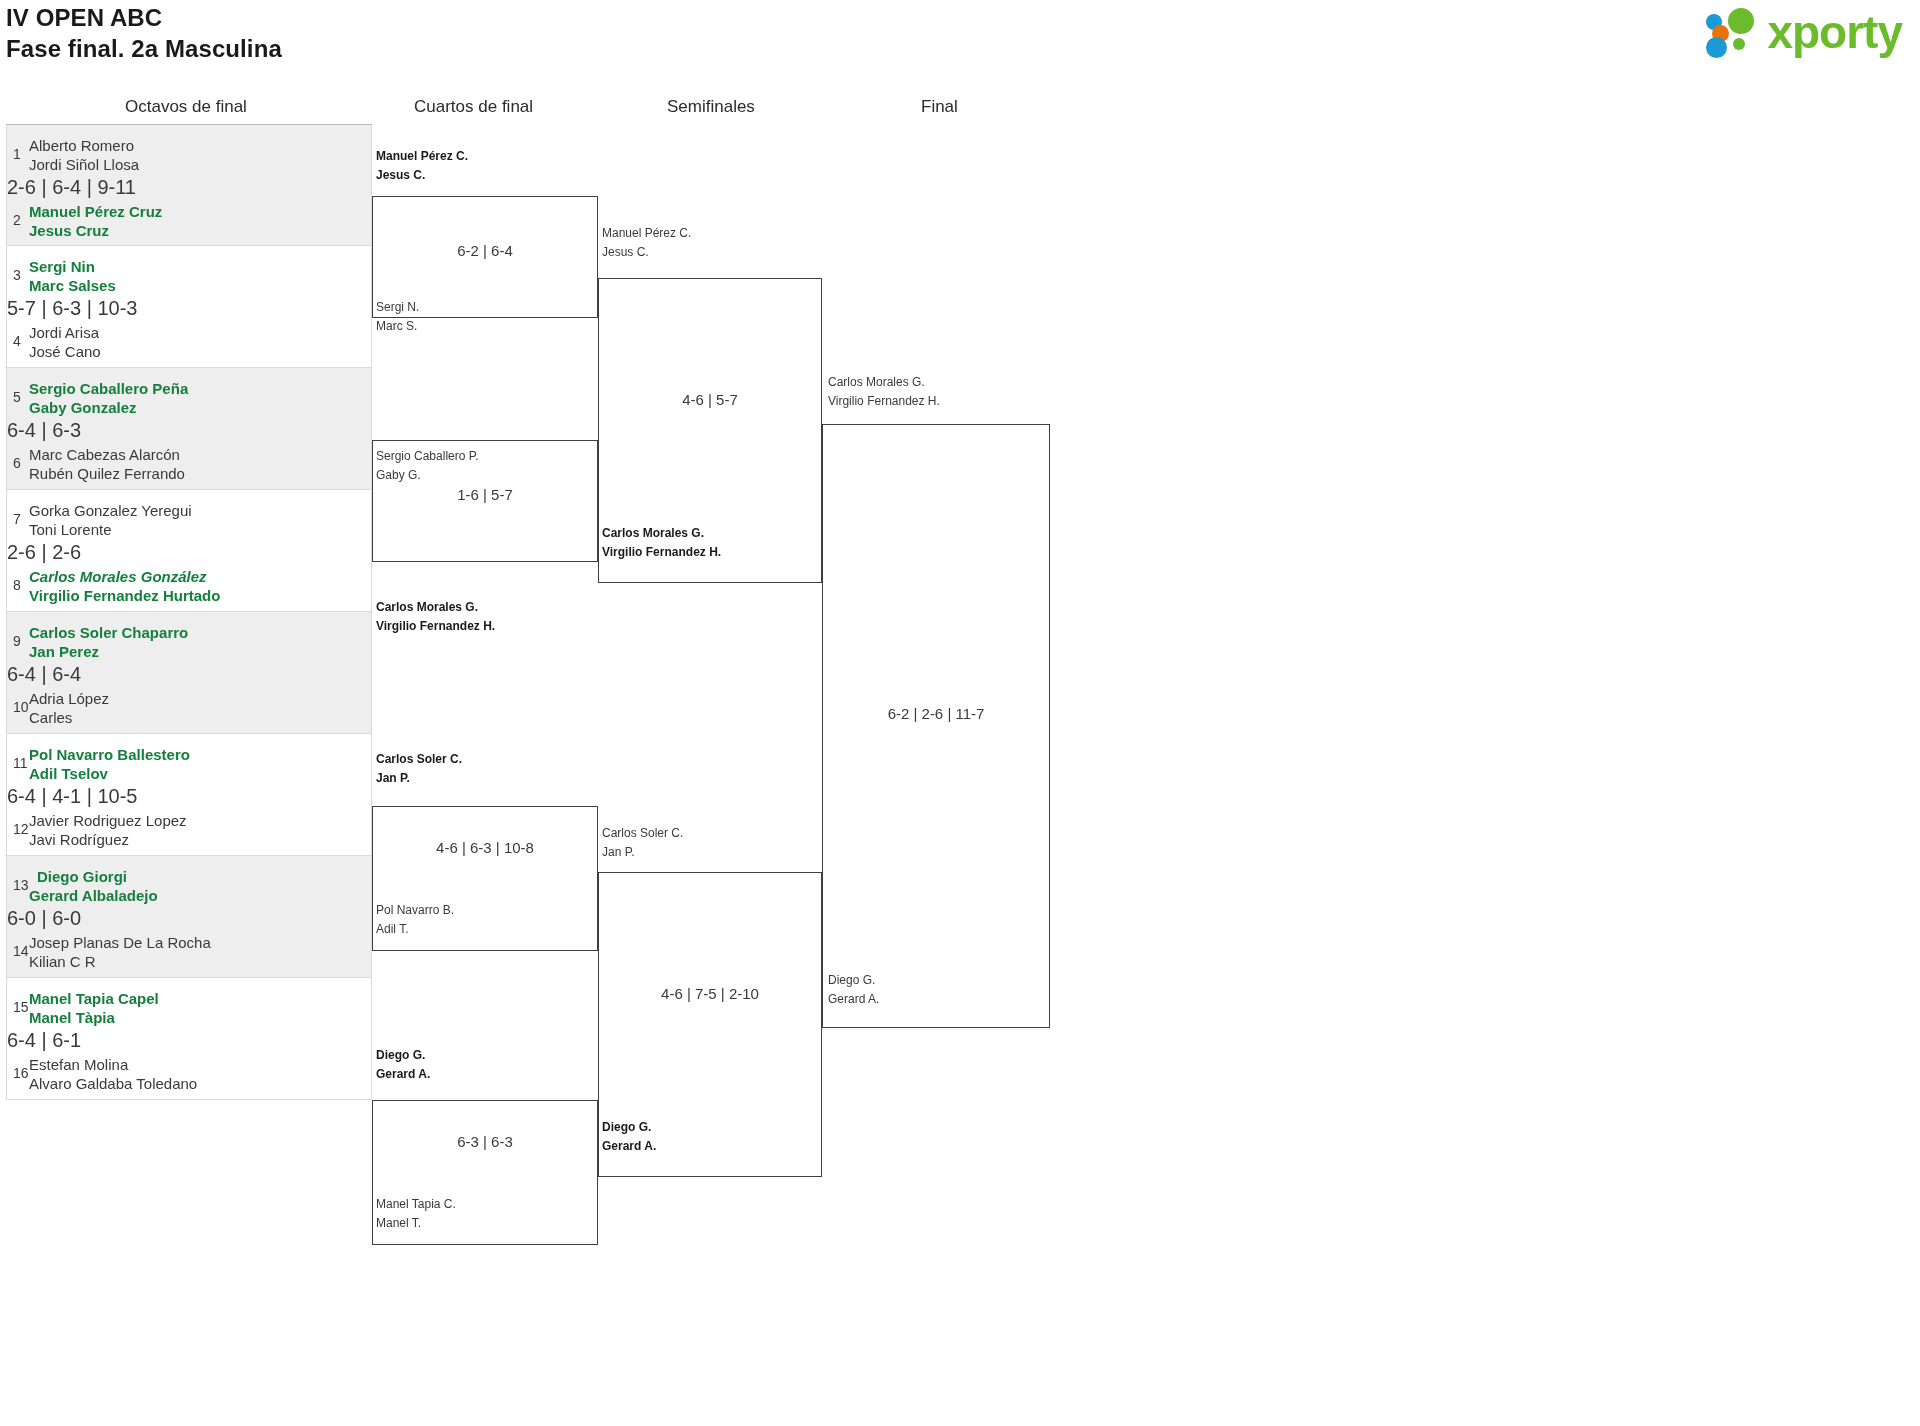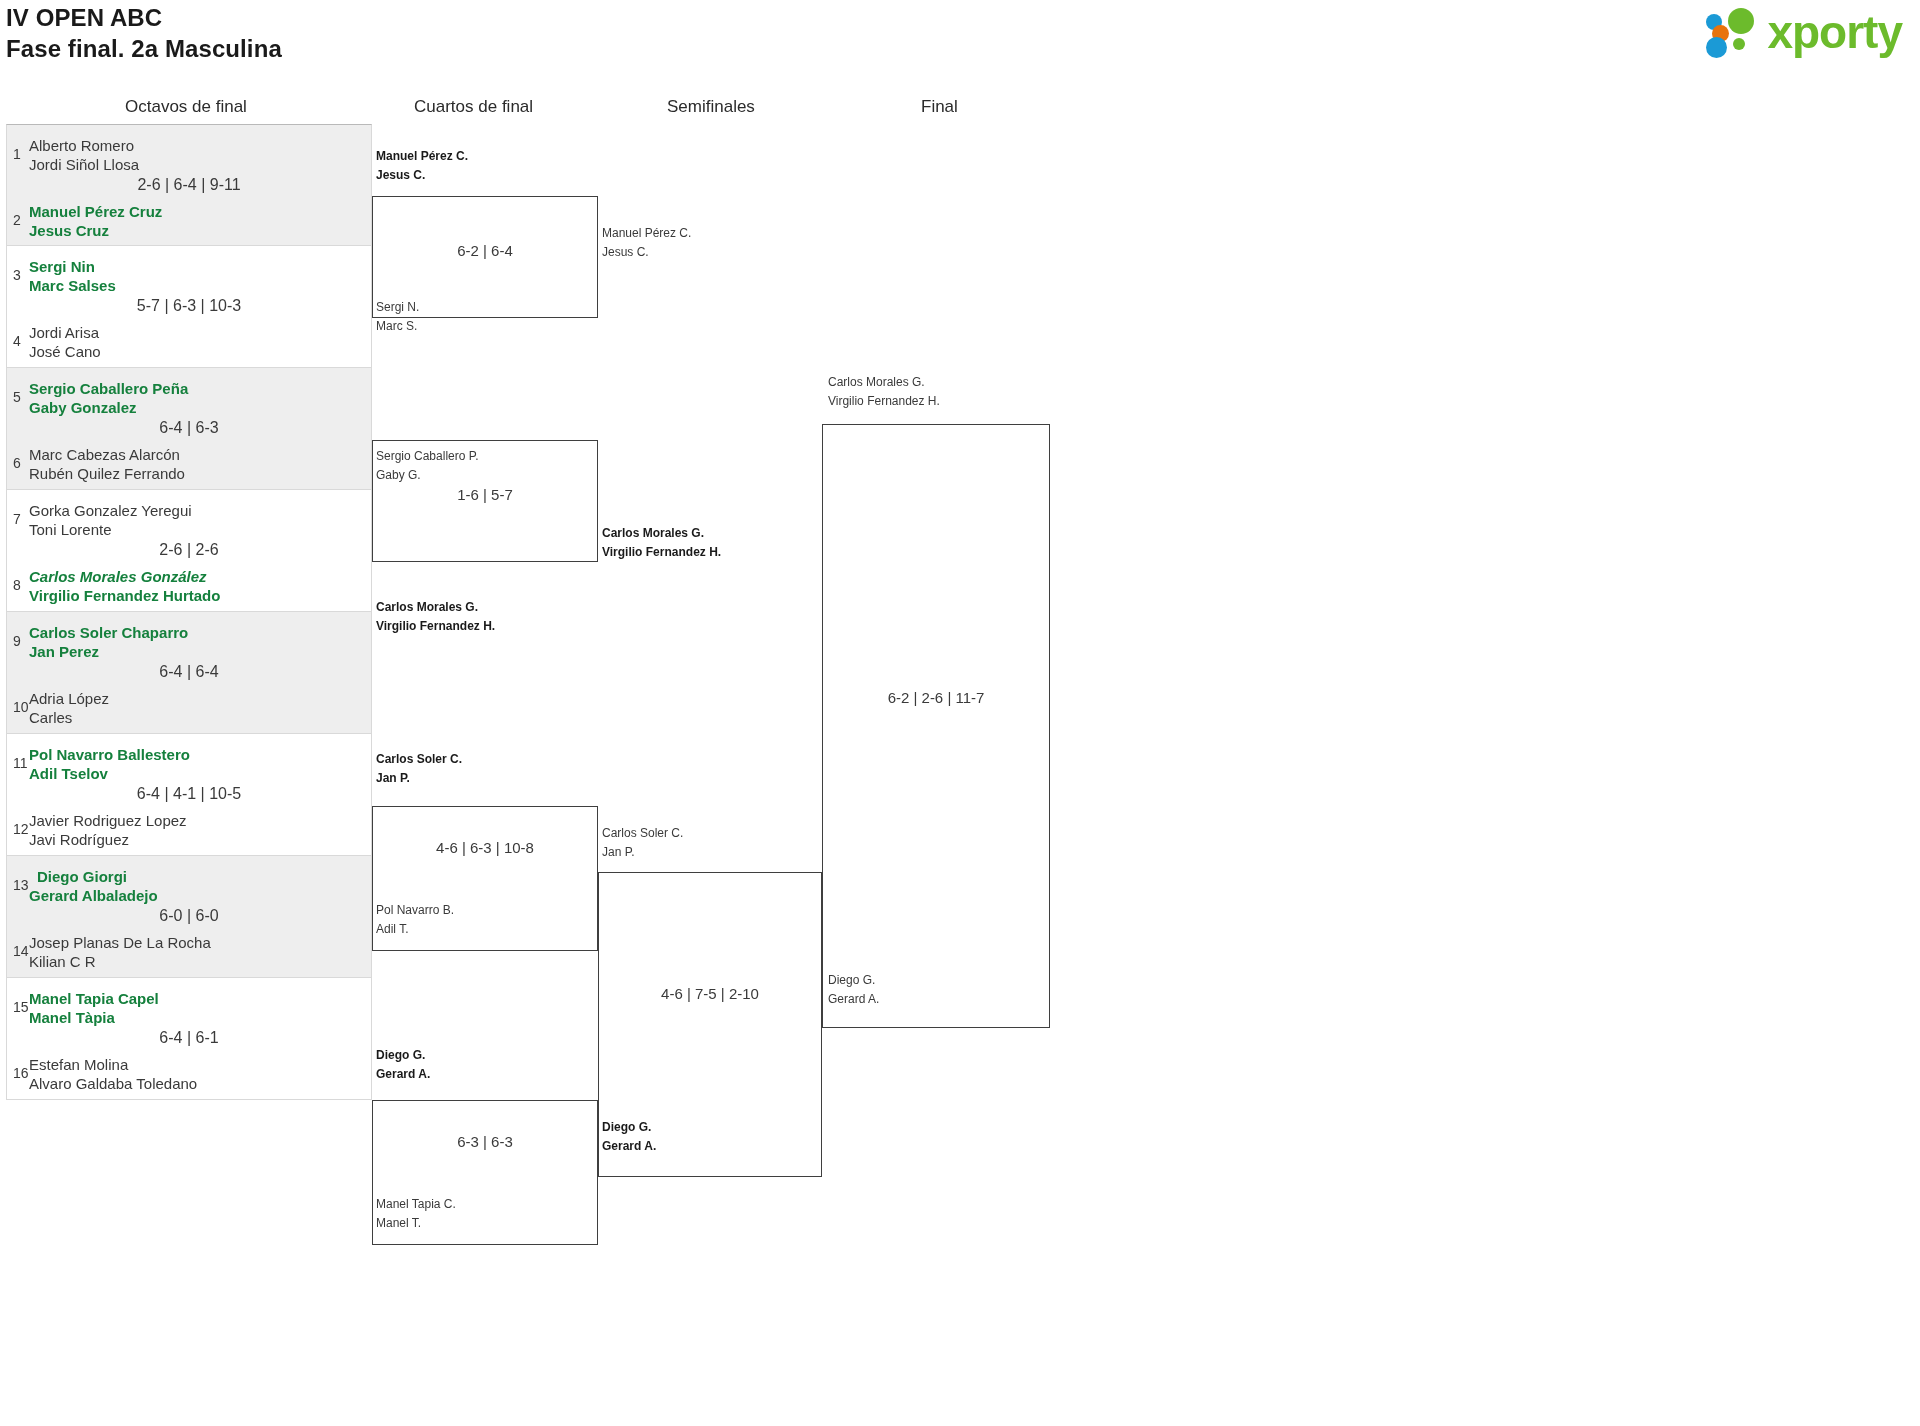--- a/index.html
+++ b/index.html
@@ -29,21 +29,21 @@
   
   .round-head { position: absolute; font-size: 17px; color: #2b2b2b; white-space: nowrap; }
 
   
   .r1-row { position: absolute; left: 6px; width: 366px; border: 1px solid #d9d9d9; border-top: none; }
   .r1-row.first { border-top: 1px solid #b9b9b9; }
   .r1-row.shade { background: #eeeeee; }
   .r1-seed { position: absolute; left: 6px; font-size: 14px; color: #3a3a3a; }
   .r1-team { position: absolute; left: 22px; font-size: 15px; line-height: 19px; color: #3a3a3a; white-space: nowrap; }
   .r1-team.win { font-weight: bold; color: #15803d; }
-  .r1-score { position: absolute; width: 100%; text-align: center; font-size: 16px; color: #3a3a3a; }
+  .r1-score { position: absolute; width: 100%; font-size: 20px; color: #3a3a3a; }
 
   
   .bx { position: absolute; border: 1px solid #3f3f3f; }
   .bx-score { position: absolute; width: 100%; text-align: center; font-size: 15px; color: #3a3a3a; white-space: nowrap; }
   .nm { position: absolute; font-size: 12px; line-height: 19px; color: #3a3a3a; white-space: nowrap; }
   .nm.win { font-weight: bold; color: #1a1a1a; }
 </style>
 </head>
 <body>
 
@@ -175,34 +175,37 @@
   <div class="nm" style="left:376px; top:920px;">Adil T.</div>
 
   <div class="bx" style="left:372px; top:1100px; width:226px; height:145px;">
     <div class="bx-score" style="top:32px;">6-3 | 6-3</div>
   </div>
   <div class="nm win" style="left:376px; top:1046px;">Diego G.</div>
   <div class="nm win" style="left:376px; top:1065px;">Gerard A.</div>
   <div class="nm" style="left:376px; top:1195px;">Manel Tapia C.</div>
   <div class="nm" style="left:376px; top:1214px;">Manel T.</div>
 
+  <div class="bx" style="left:598px; top:278px; width:224px; height:305px;">
+    <div class="bx-score" style="top:112px;">4-6 | 5-7</div>
+  </div>
   <div class="nm" style="left:602px; top:224px;">Manuel Pérez C.</div>
   <div class="nm" style="left:602px; top:243px;">Jesus C.</div>
   <div class="nm win" style="left:602px; top:524px;">Carlos Morales G.</div>
   <div class="nm win" style="left:602px; top:543px;">Virgilio Fernandez H.</div>
 
   <div class="bx" style="left:598px; top:872px; width:224px; height:305px;">
     <div class="bx-score" style="top:112px;">4-6 | 7-5 | 2-10</div>
   </div>
   <div class="nm" style="left:602px; top:824px;">Carlos Soler C.</div>
   <div class="nm" style="left:602px; top:843px;">Jan P.</div>
   <div class="nm win" style="left:602px; top:1118px;">Diego G.</div>
   <div class="nm win" style="left:602px; top:1137px;">Gerard A.</div>
 
   <div class="bx" style="left:822px; top:424px; width:228px; height:604px;">
-    <div class="bx-score" style="top:264px;">6-2 | 2-6 | 11-7</div>
+    <div class="bx-score" style="top:280px;">6-2 | 2-6 | 11-7</div>
   </div>
   <div class="nm" style="left:828px; top:373px;">Carlos Morales G.</div>
   <div class="nm" style="left:828px; top:392px;">Virgilio Fernandez H.</div>
   <div class="nm" style="left:828px; top:971px;">Diego G.</div>
   <div class="nm" style="left:828px; top:990px;">Gerard A.</div>
 
 </div>
 
 </body></html>

